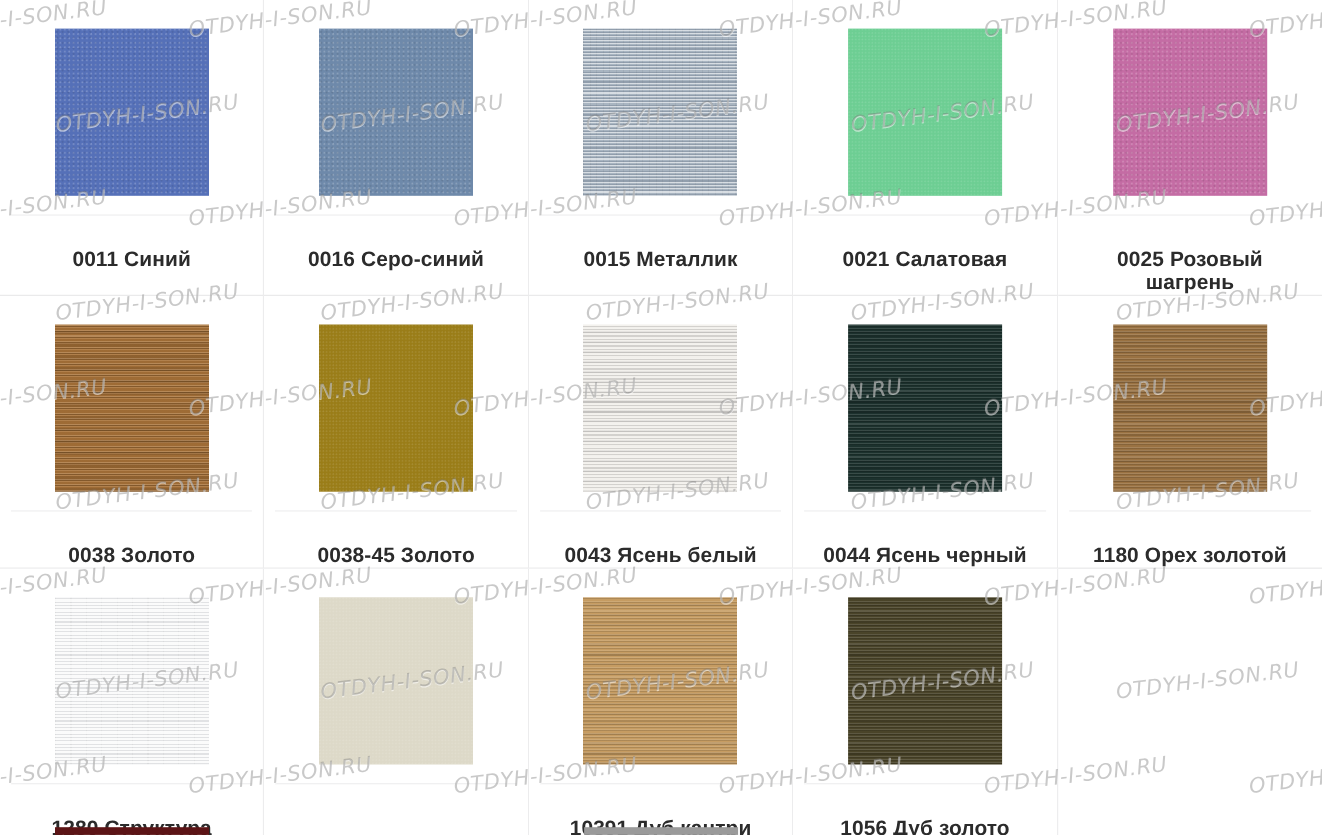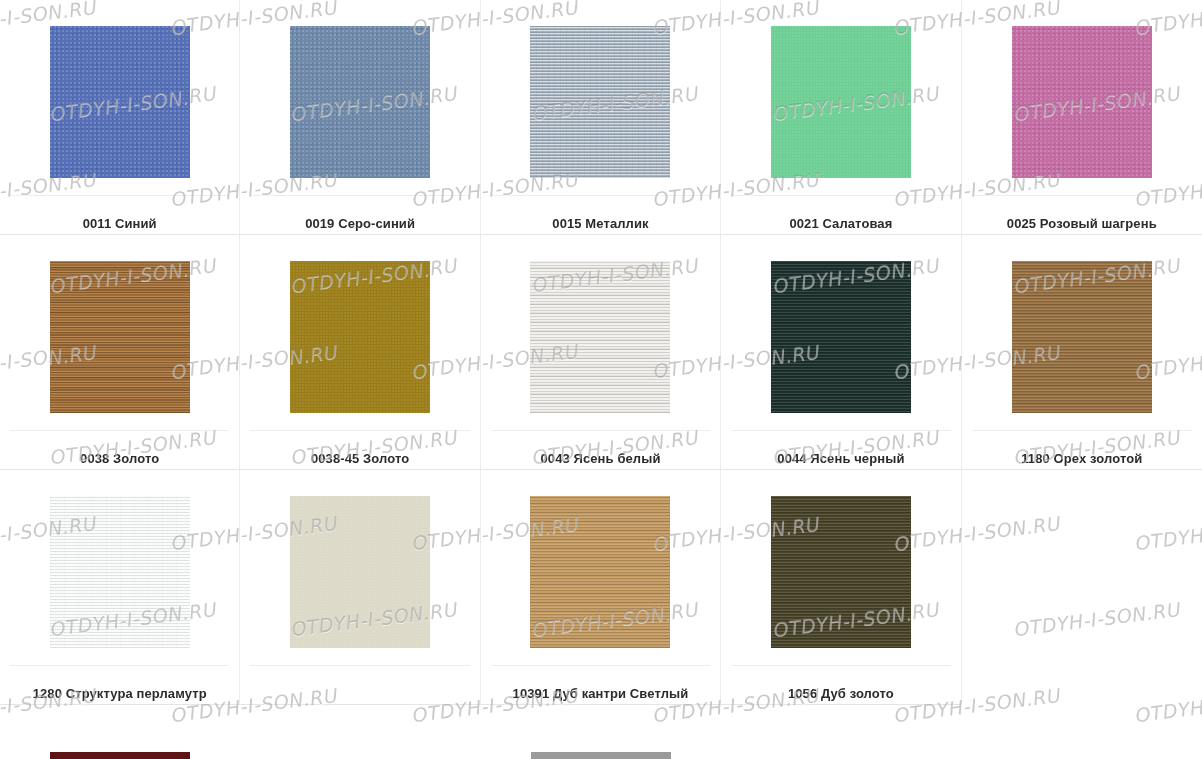--- a/index.html
+++ b/index.html
@@ -129,22 +129,22 @@
         transparent 1px, transparent 14px);
   }
 
   .sep {
     width: 100%;
     height: 1px;
     background: #ededee;
     margin-top: 17px;
   }
   .label {
-    margin-top: 17px;
-    font-size: 13px;
+    margin-top: 30px;
+    font-size: 19px;
     font-weight: bold;
     color: #2b2b2b;
     text-align: center;
     line-height: 21px;
     letter-spacing: 0.1px;
     padding: 0 4px 0 4px;
   }
   .card-body {
     width: 100%;
     display: flex;
@@ -188,21 +188,21 @@
       </div>
     </div>
     <div class="card">
       <div class="card-body">
         <div class="swatch-wrap">
           <div class="swatch" style="background-color: rgb(110, 137, 170);">
             <div class="tex tex-pebble"></div>
           </div>
         </div>
         <div class="sep"></div>
-        <div class="label">0019 Серо-синий</div>
+        <div class="label">0016 Серо-синий</div>
       </div>
     </div>
     <div class="card">
       <div class="card-body">
         <div class="swatch-wrap">
           <div class="swatch" style="background-color: rgb(169, 181, 193);">
             <div class="tex tex-metal"></div>
           </div>
         </div>
         <div class="sep"></div>

